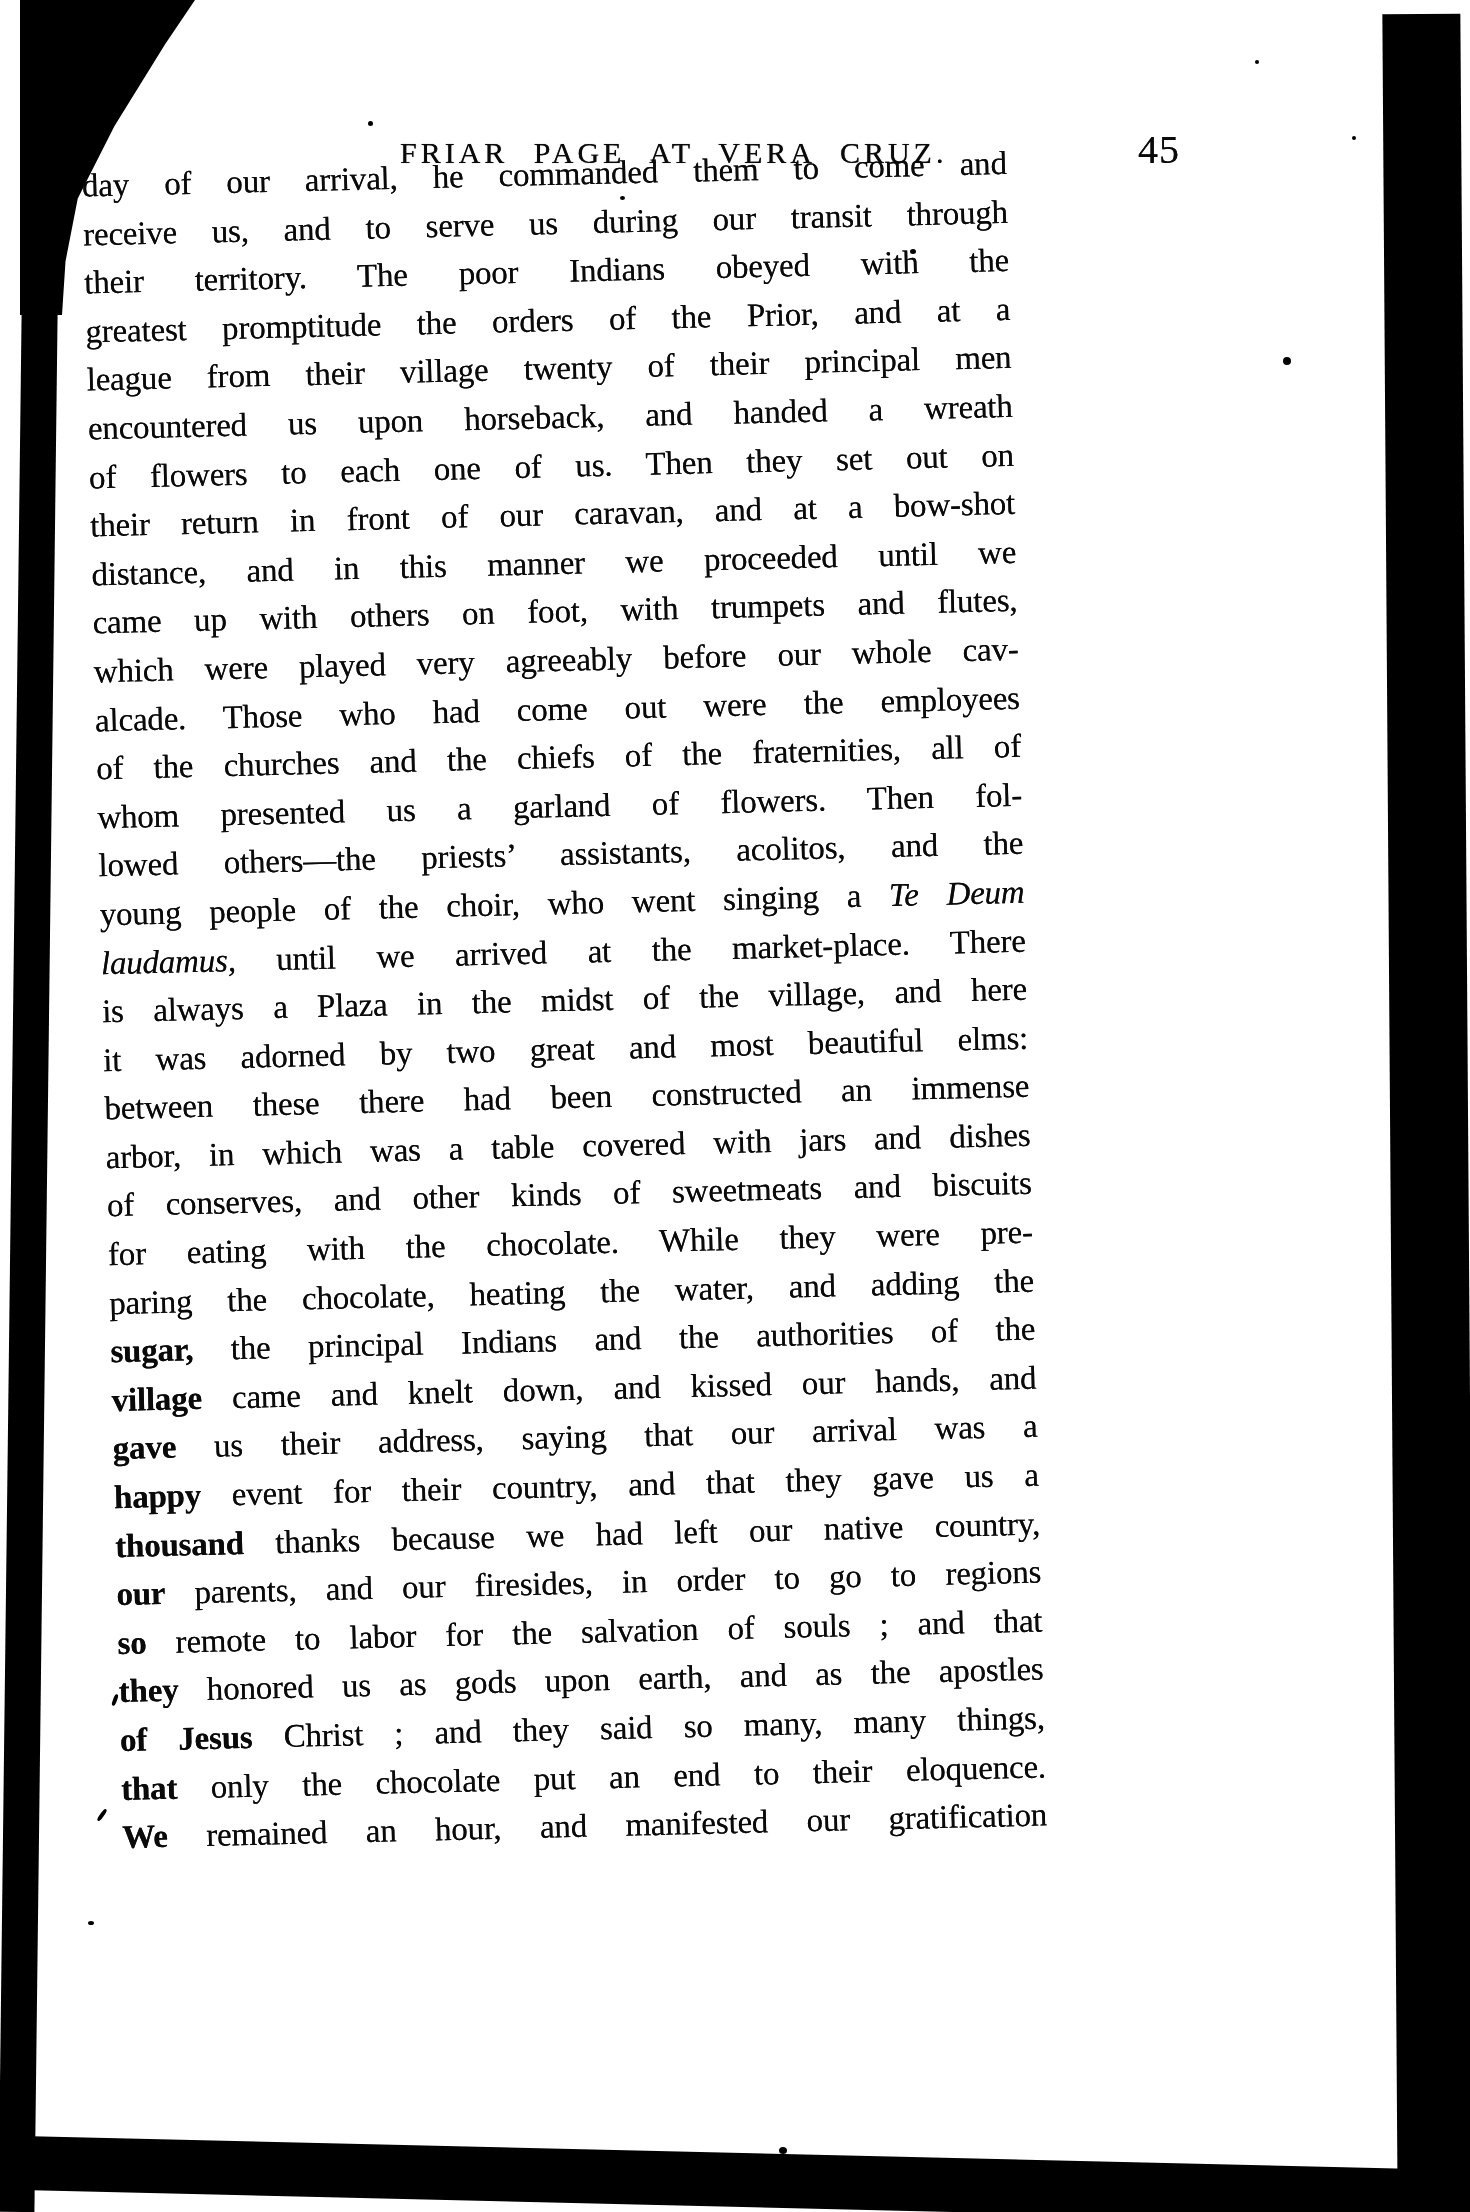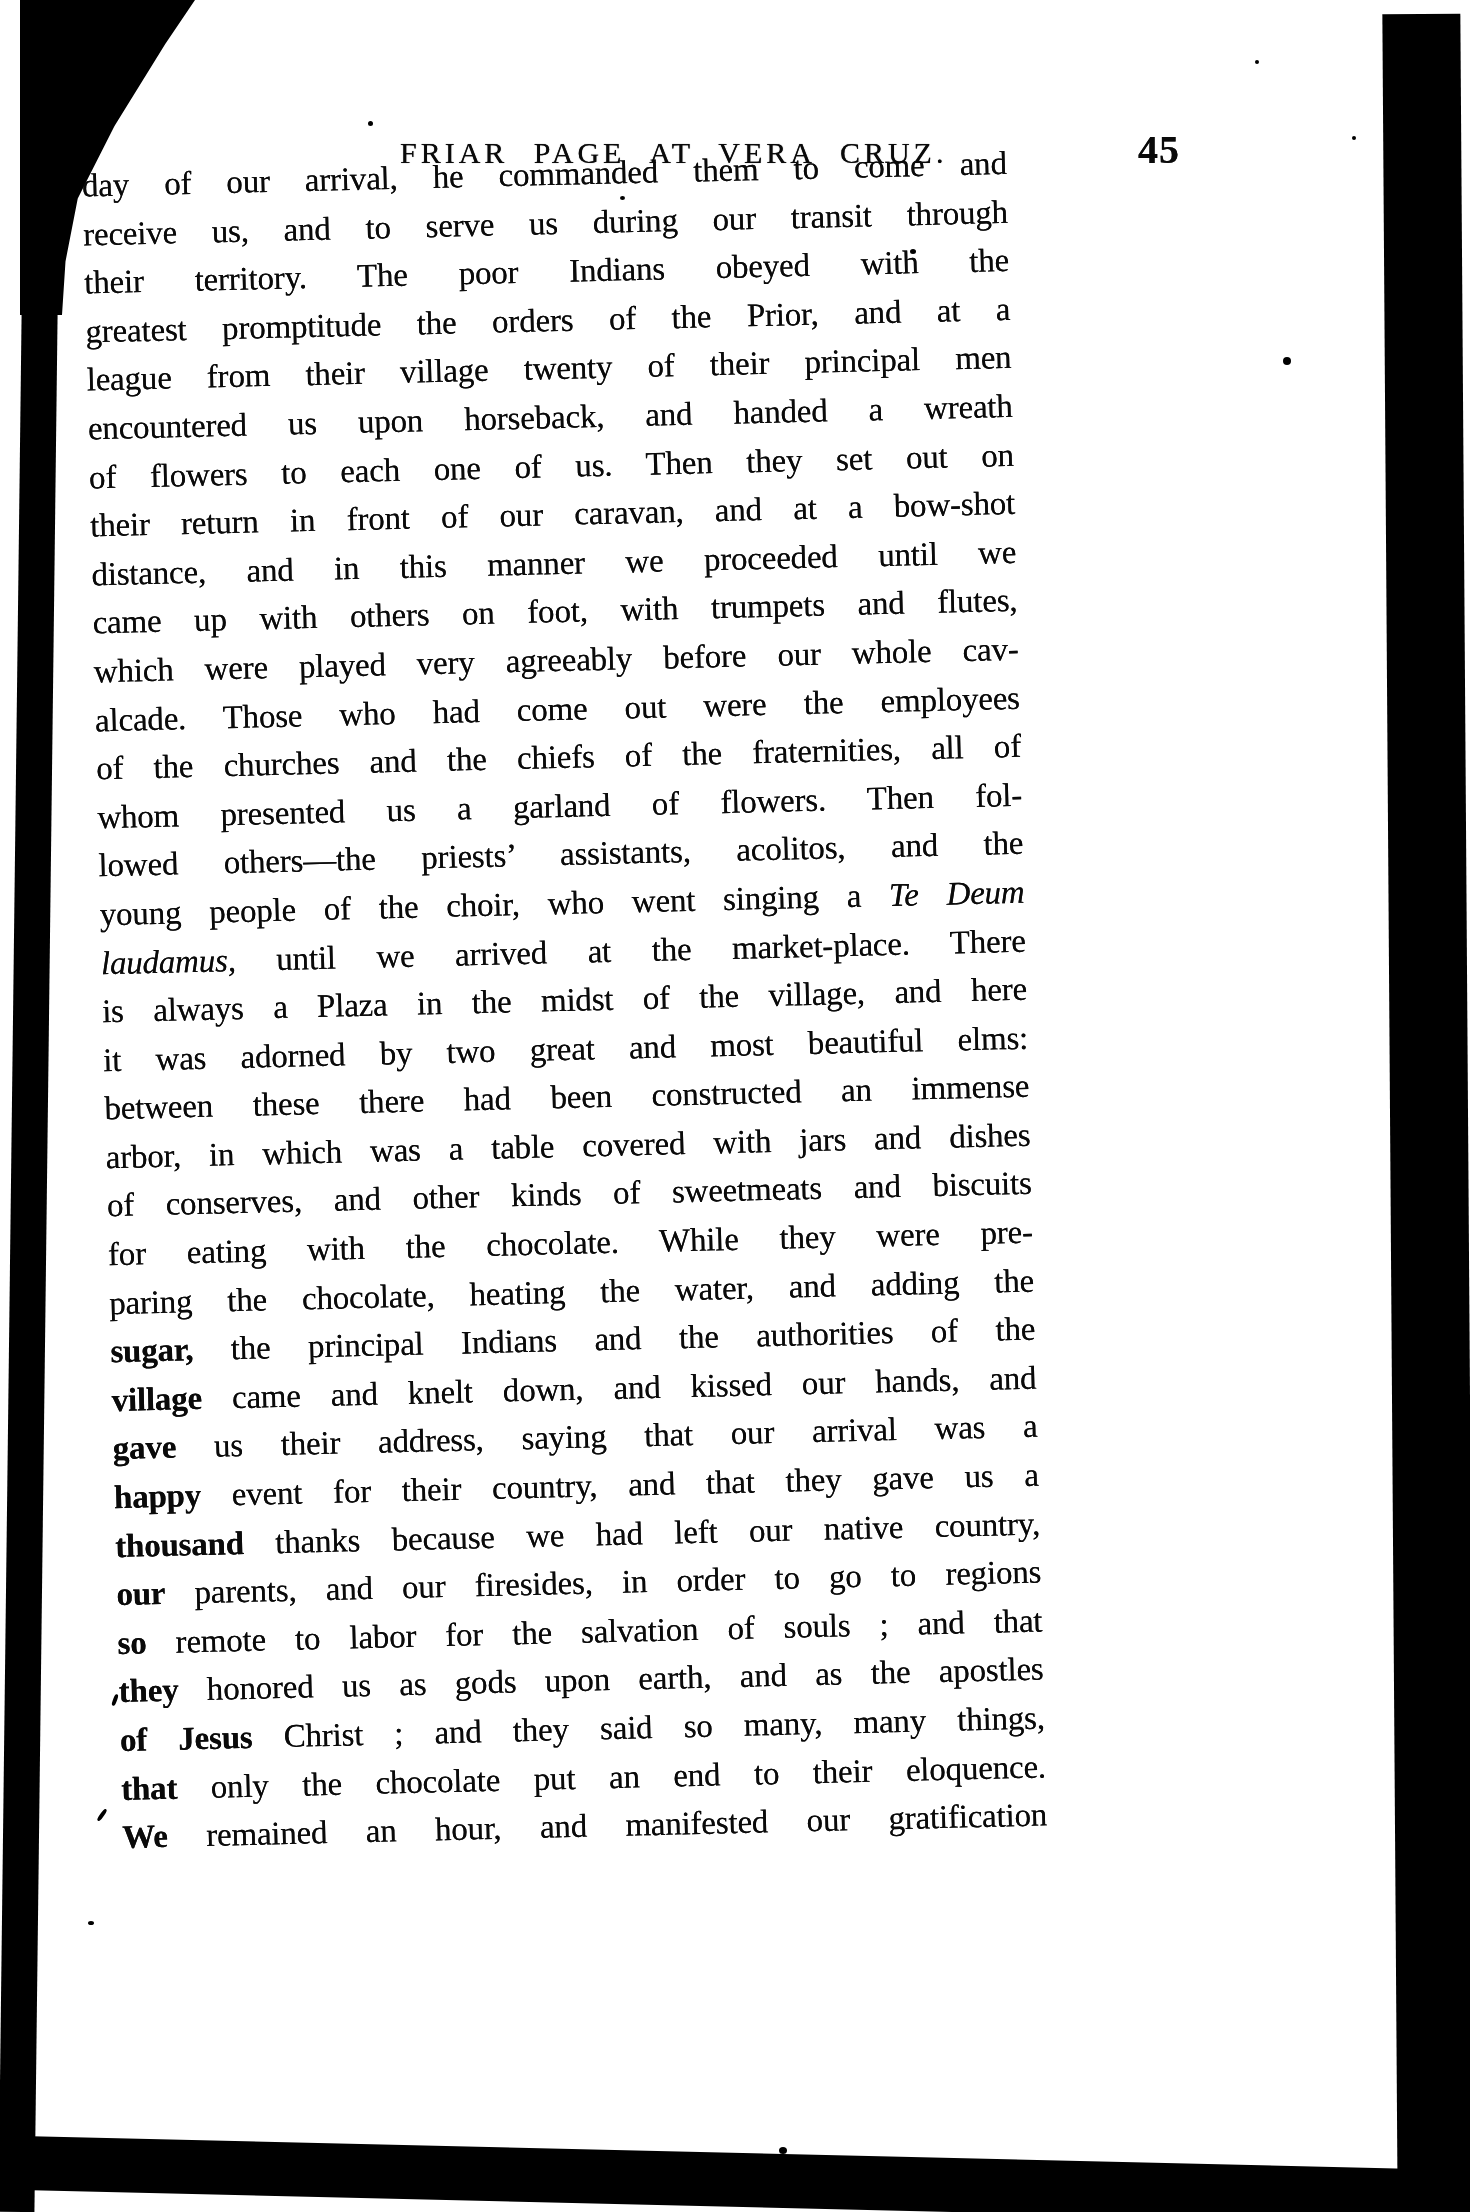--- a/index.html
+++ b/index.html
@@ -20,21 +20,21 @@
   
   .header-row{position:absolute;left:108px;top:136px;width:1072px;height:46px;}
   .header-title{
     display:inline-block;margin-left:292px;
     font-size:30px;font-weight:400;letter-spacing:4px;word-spacing:14px;
     text-shadow:0 0 0.7px rgba(0,0,0,.9);
     white-space:nowrap;
   }
   .page-number{
     position:absolute;right:0;top:-10px;
-    font-size:40px;font-weight:700;letter-spacing:1px;
+    font-size:40px;font-weight:400;letter-spacing:1px;
     text-shadow:0 0 0.6px rgba(0,0,0,.8);
   }
   
   .text-block{
     position:absolute;left:102px;top:150px;width:925px;
     transform:rotate(-1.4deg);
   }
   .line{
     font-size:33px;line-height:48.6px;letter-spacing:-0.2px;
     text-align:justify;text-align-last:justify;text-justify:inter-word;

